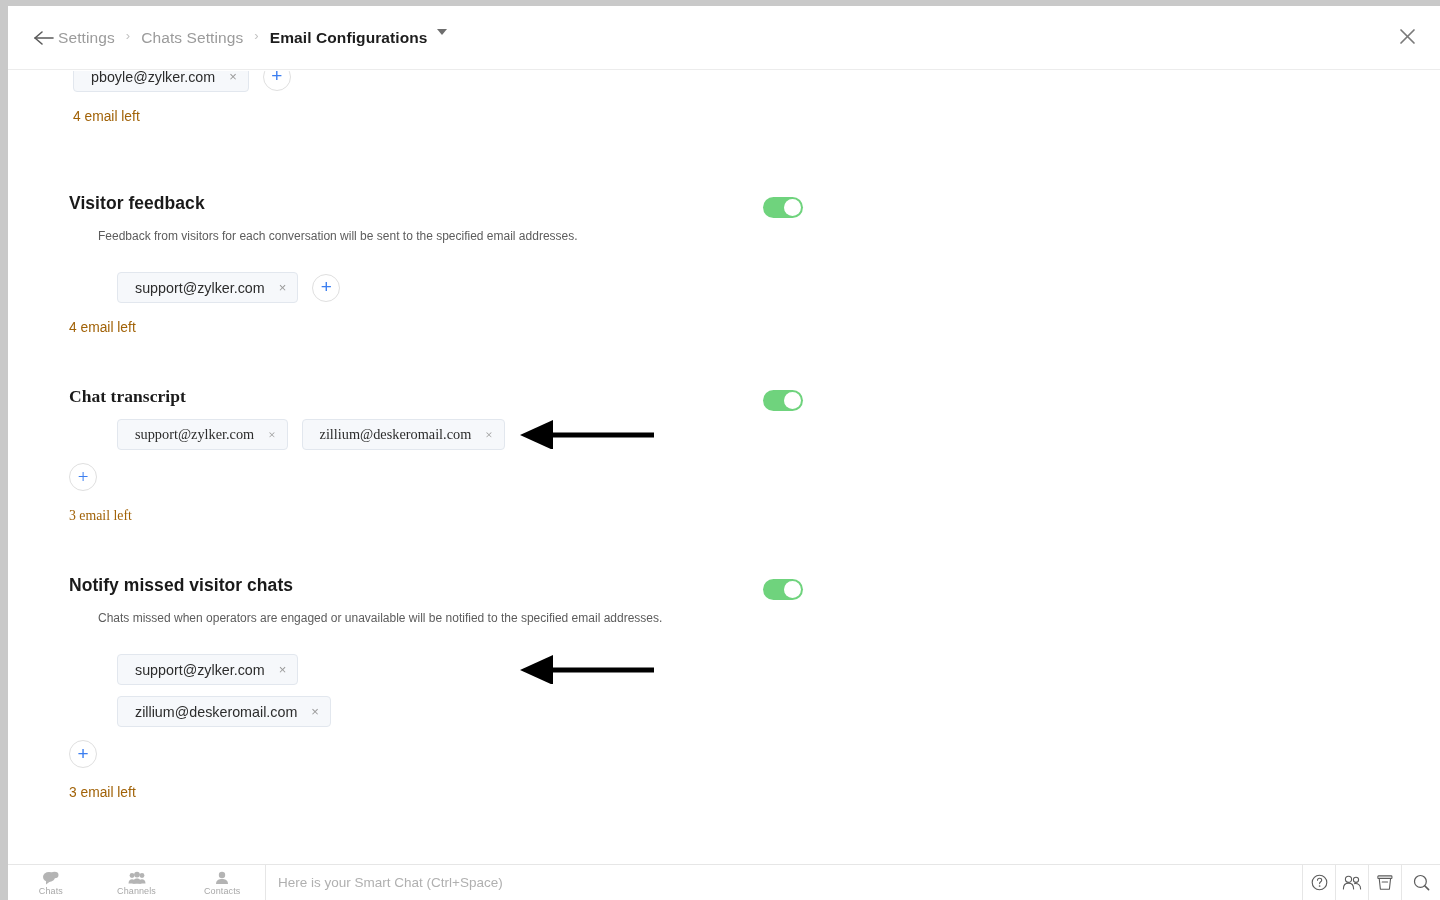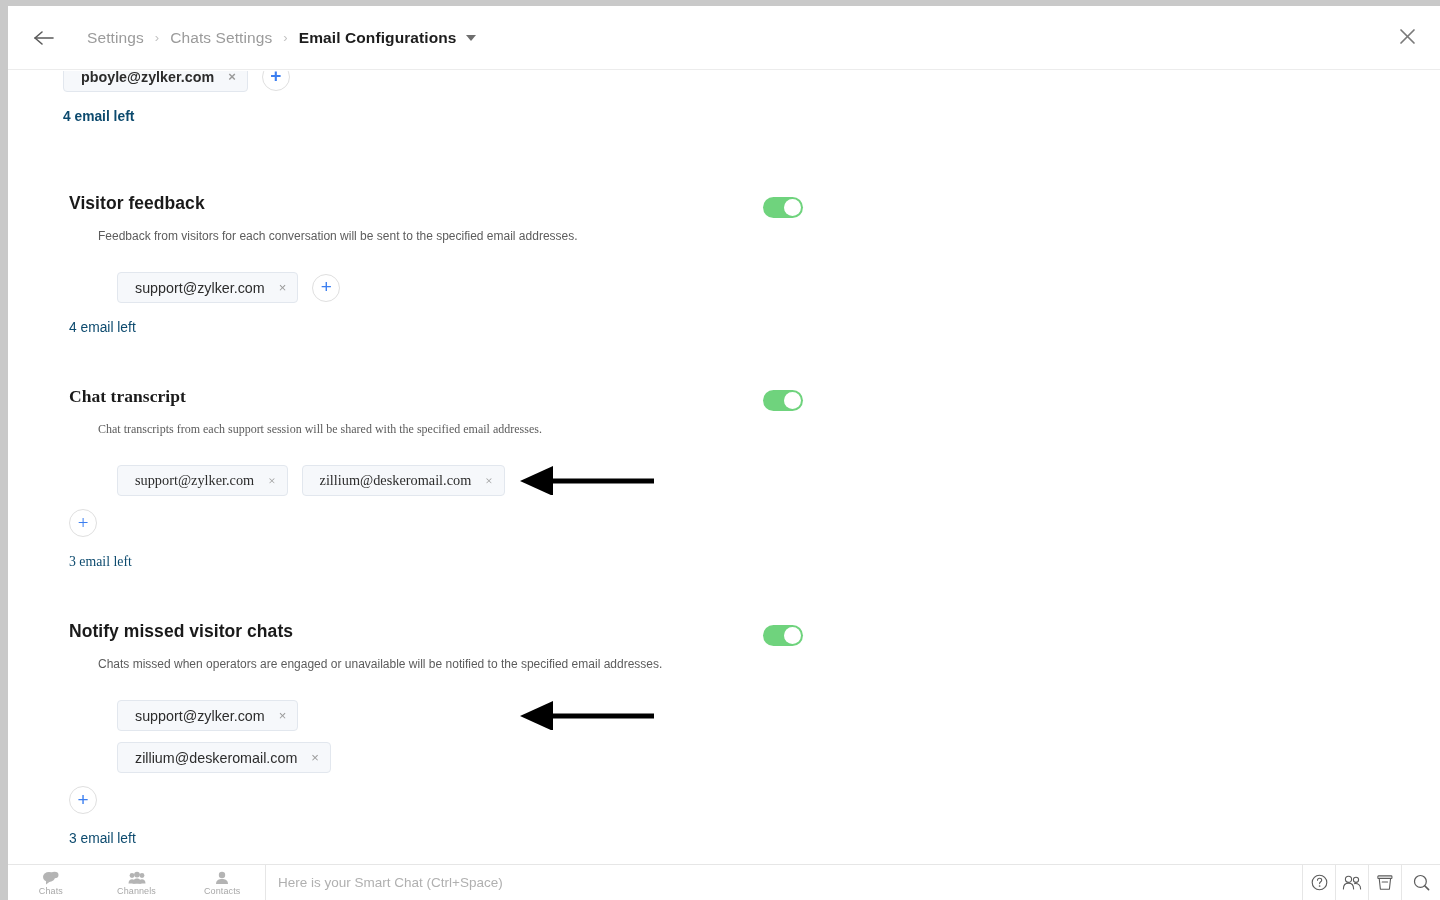--- a/index.html
+++ b/index.html
@@ -38,22 +38,20 @@
     margin-left: 22px;
     width: 28px; height: 28px;
     display: flex; align-items: center; justify-content: center;
     color: #5a5a5a;
     cursor: pointer;
   }
   .back-btn svg { display: block; }
 
   .breadcrumb {
     display: flex;
-    align-items: center;
-    margin-left: 29px;
     gap: 0;
   }
   .crumb {
     font-size: 15.5px;
     color: #9b9b9b;
     letter-spacing: 0.1px;
     cursor: pointer;
     white-space: nowrap;
   }
   .crumb.active {
@@ -98,23 +96,22 @@
   }
 
   
   .partial-block {
     position: relative;
     padding-top: 0;
     height: 68px;
   }
   .partial-row {
     position: absolute;
-    left: 55px;
+    left: 65px;
     top: -10px;
-    font-weight: bold;
   }
 
   .section {
     position: relative;
     padding-left: 61px;
     padding-right: 40px;
   }
 
   .section-title {
     font-size: 17.5px;
@@ -179,21 +176,21 @@
     flex: 0 0 auto;
     padding-bottom: 2px;
   }
 
   .add-btn-own {
     margin-top: 13px;
   }
 
   .email-left {
     font-size: 13.8px;
-    color: #0c4a6e;
+    color: #a16207;
     margin-top: 17px;
   }
 
   .toggle {
     position: absolute;
     right: auto;
     left: 755px;
     width: 40px;
     height: 21px;
     border-radius: 11px;
@@ -354,21 +351,20 @@
         <span class="add-btn">+</span>
       </div>
       <div class="email-left">4 email left</div>
     </div>
 
     <div class="section" style="margin-top:51px;font-family:Liberation Serif, serif;">
       <div class="toggle" style="top:4px;">
         <span class="knob"></span>
       </div>
       <div class="section-title">Chat transcript</div>
-      <div class="section-desc">Chat transcripts from each support session will be shared with the specified email addresses.</div>
 
       <div style="position:relative;">
         <div class="chips-row">
           <span class="chip">
             <span>support@zylker.com</span>
             <span class="chip-x">×</span>
           </span>
           <span class="chip">
             <span>zillium@deskeromail.com</span>
             <span class="chip-x">×</span>

